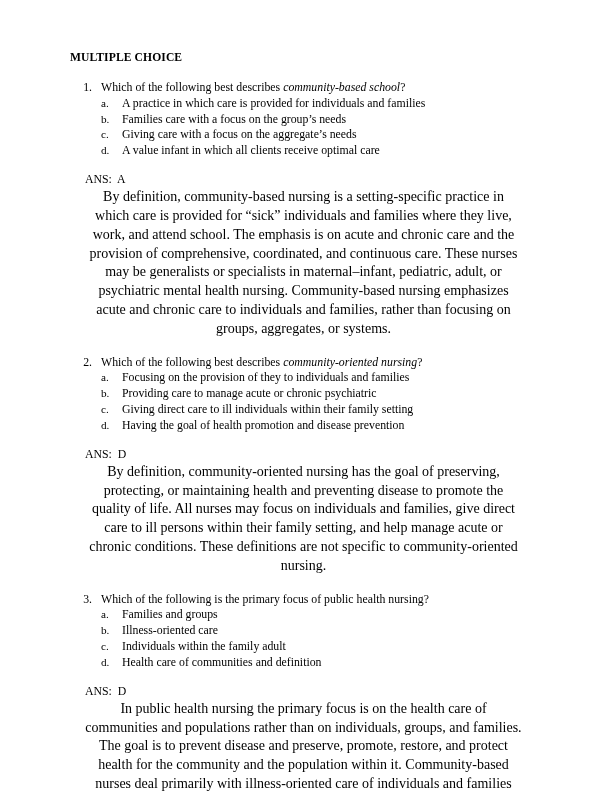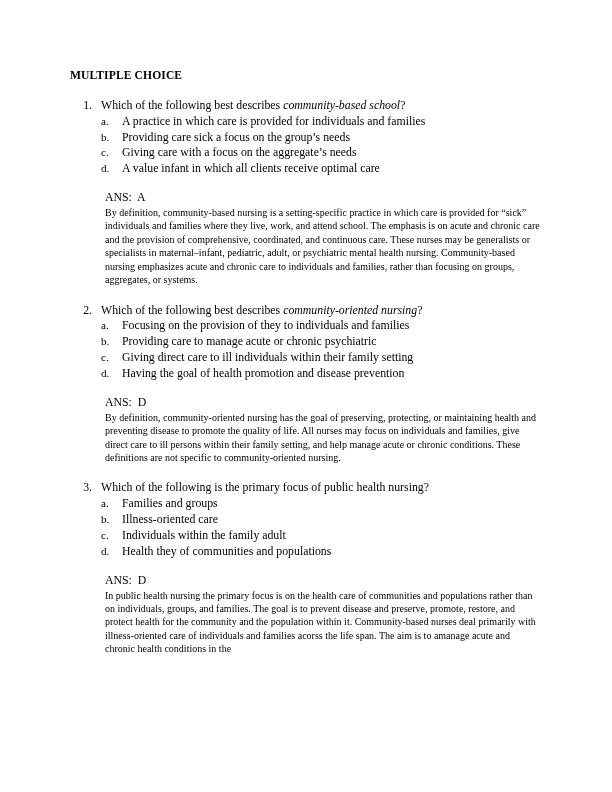--- a/index.html
+++ b/index.html
@@ -63,21 +63,21 @@
 
   .gap-between-chapters {
     height: 15px;
   }
 
   
   .section-heading {
     font-size: 11.6px;
     font-weight: bold;
     letter-spacing: 0.1px;
-    margin: 33px 0 0 0;
+    margin: 15px 0 0 0;
   }
 
   .qblock {
     margin-top: 16px;
   }
   .qrow {
     display: flex;
     align-items: flex-start;
   }
   .qnum {
@@ -115,32 +115,32 @@
     margin-left: 31px;
     text-align: left;
     font-size: 11.2px;
   }
   .choice-text {
     flex: 1;
     padding-left: 5px;
   }
 
   .ansblock {
-    margin-left: 35px;
+    margin-left: 15px;
     margin-top: 13px;
   }
   .ans-label {
     font-size: 11.8px;
     line-height: 1.35;
     white-space: pre;
   }
   .ans-body {
-    font-size: 10px;
+    font-size: 14px;
     line-height: 1.345;
-    text-align: left;
+    text-align: center;
     max-width: 437px;
   }
 </style>
 </head>
 <body>
 
 <div class="page">
 
 
   <div class="section-heading">MULTIPLE CHOICE</div>
@@ -151,21 +151,21 @@
           <div class="qnum">1.</div>
           <div class="qstem"><span>Which of the following best describes </span><em>community-based school</em><span>?</span></div>
         </div>
         <ul class="choices">
           <li class="choice">
             <span class="choice-letter">a.</span>
             <span class="choice-text">A practice in which care is provided for individuals and families</span>
           </li>
           <li class="choice">
             <span class="choice-letter">b.</span>
-            <span class="choice-text">Providing care sick a focus on the group’s needs</span>
+            <span class="choice-text">Families care with a focus on the group’s needs</span>
           </li>
           <li class="choice">
             <span class="choice-letter">c.</span>
             <span class="choice-text">Giving care with a focus on the aggregate’s needs</span>
           </li>
           <li class="choice">
             <span class="choice-letter">d.</span>
             <span class="choice-text">A value infant in which all clients receive optimal care</span>
           </li>
         </ul>
@@ -215,21 +215,21 @@
           <li class="choice">
             <span class="choice-letter">b.</span>
             <span class="choice-text">Illness-oriented care</span>
           </li>
           <li class="choice">
             <span class="choice-letter">c.</span>
             <span class="choice-text">Individuals within the family adult</span>
           </li>
           <li class="choice">
             <span class="choice-letter">d.</span>
-            <span class="choice-text">Health they of communities and populations</span>
+            <span class="choice-text">Health care of communities and definition</span>
           </li>
         </ul>
         <div class="ansblock">
           <div class="ans-label">ANS:  D</div>
           <div class="ans-body">In public health nursing the primary focus is on the health care of communities and populations rather than on individuals, groups, and families. The goal is to prevent disease and preserve, promote, restore, and protect health for the community and the population within it. Community-based nurses deal primarily with illness-oriented care of individuals and families acorss the life span. The aim is to amanage acute and chronic health conditions in the</div>
         </div>
       </div>
     </div>
 
 </div>

